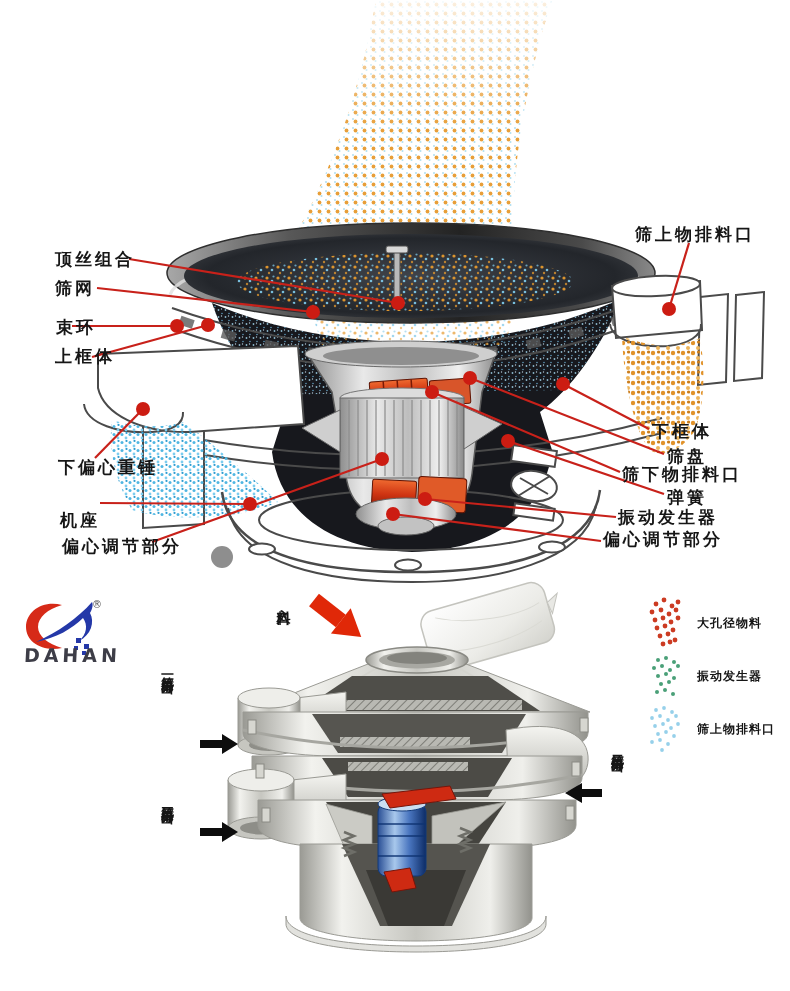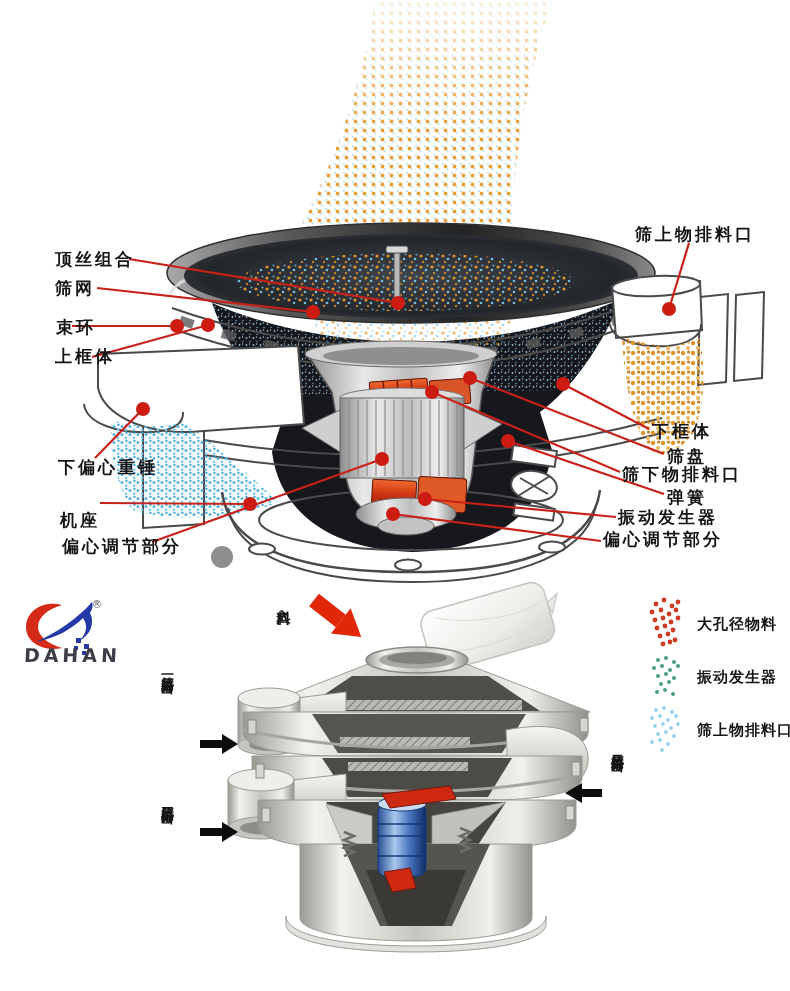--- a/index.html
+++ b/index.html
@@ -2,21 +2,21 @@
 <html><head>
 <meta charset="utf-8">
 <style>
   html,body{margin:0;padding:0;background:#ffffff;}
   .canvas{position:relative;width:790px;height:991px;background:#ffffff;overflow:hidden;
           font-family:"DejaVu Sans","Liberation Sans",sans-serif;}
   .layer{position:absolute;left:0;}
   .zh{position:absolute;font-size:17px;font-weight:700;letter-spacing:3px;color:#161616;white-space:nowrap;line-height:1;}
   .zh.v{writing-mode:vertical-rl;letter-spacing:1px;font-size:13px;}
   .zh.feed{font-size:14px;letter-spacing:2px;}
-  .legend-label{position:absolute;font-size:15px;font-weight:700;letter-spacing:1px;color:#161616;white-space:nowrap;}
+  .legend-label{position:absolute;font-size:12px;font-weight:700;letter-spacing:1px;color:#161616;white-space:nowrap;}
   .brand{position:absolute;left:24px;top:644px;font-size:19px;font-weight:800;letter-spacing:4px;
          color:#3d3d47;transform:skewX(-3deg);}
   .reg{position:absolute;left:92px;top:599px;font-size:10px;color:#555;}
 </style>
 </head>
 <body>
 
 <div class="canvas">
 
   <svg class="layer" style="top:0" width="790" height="590" viewBox="0 0 790 590">

